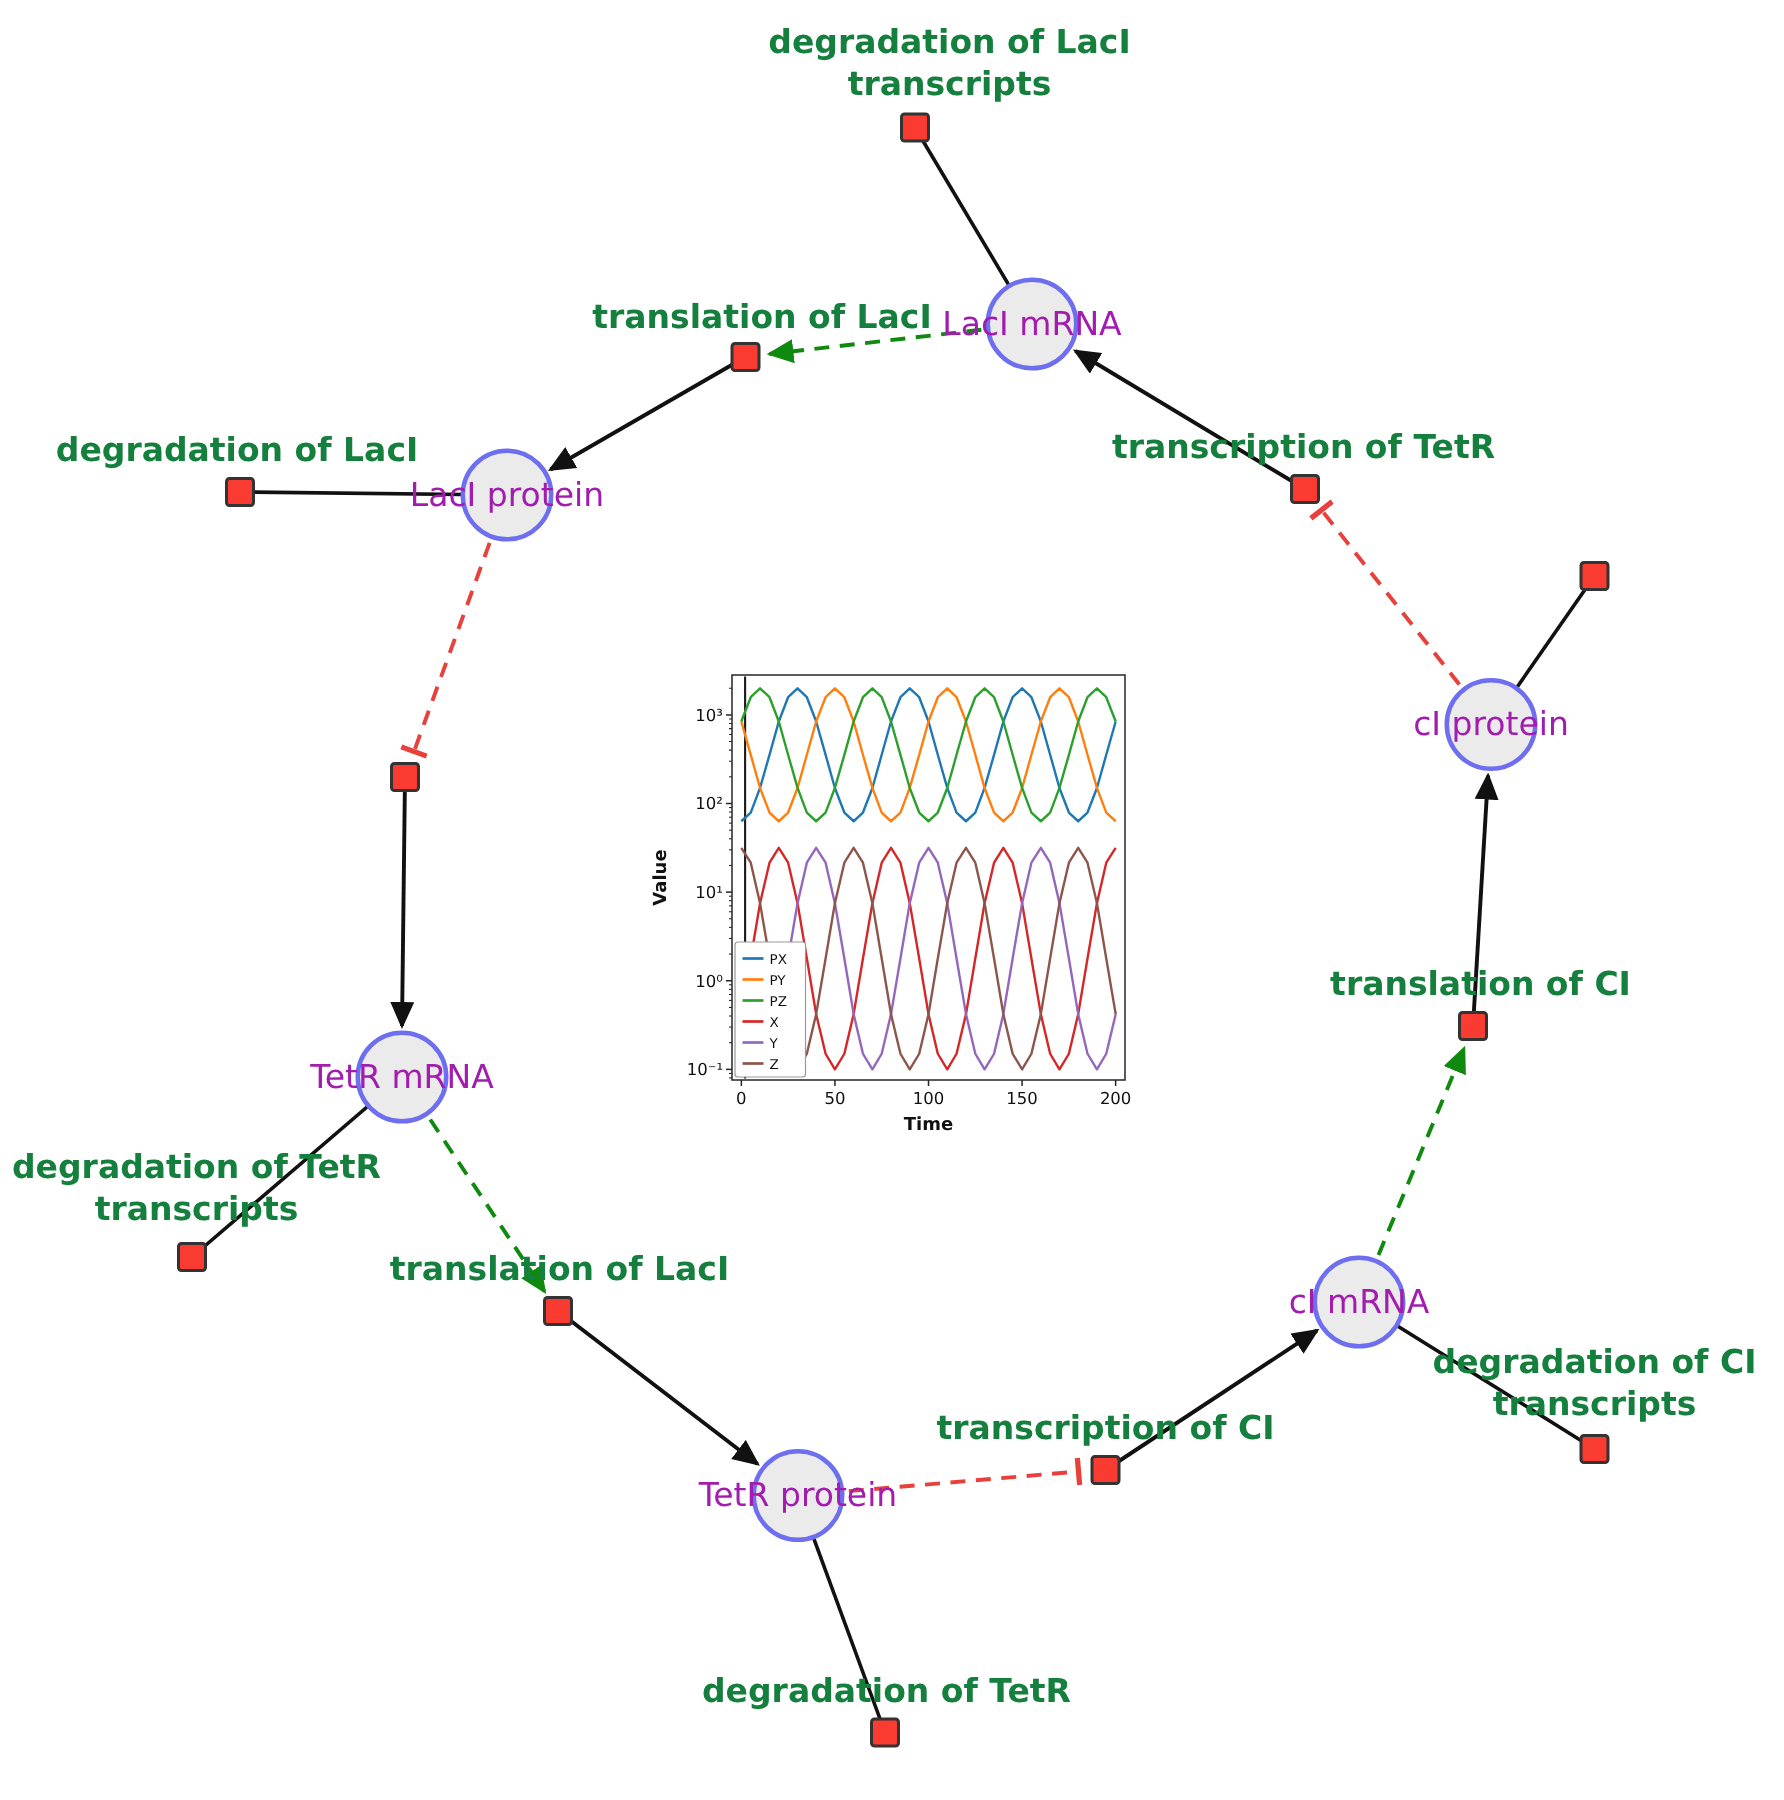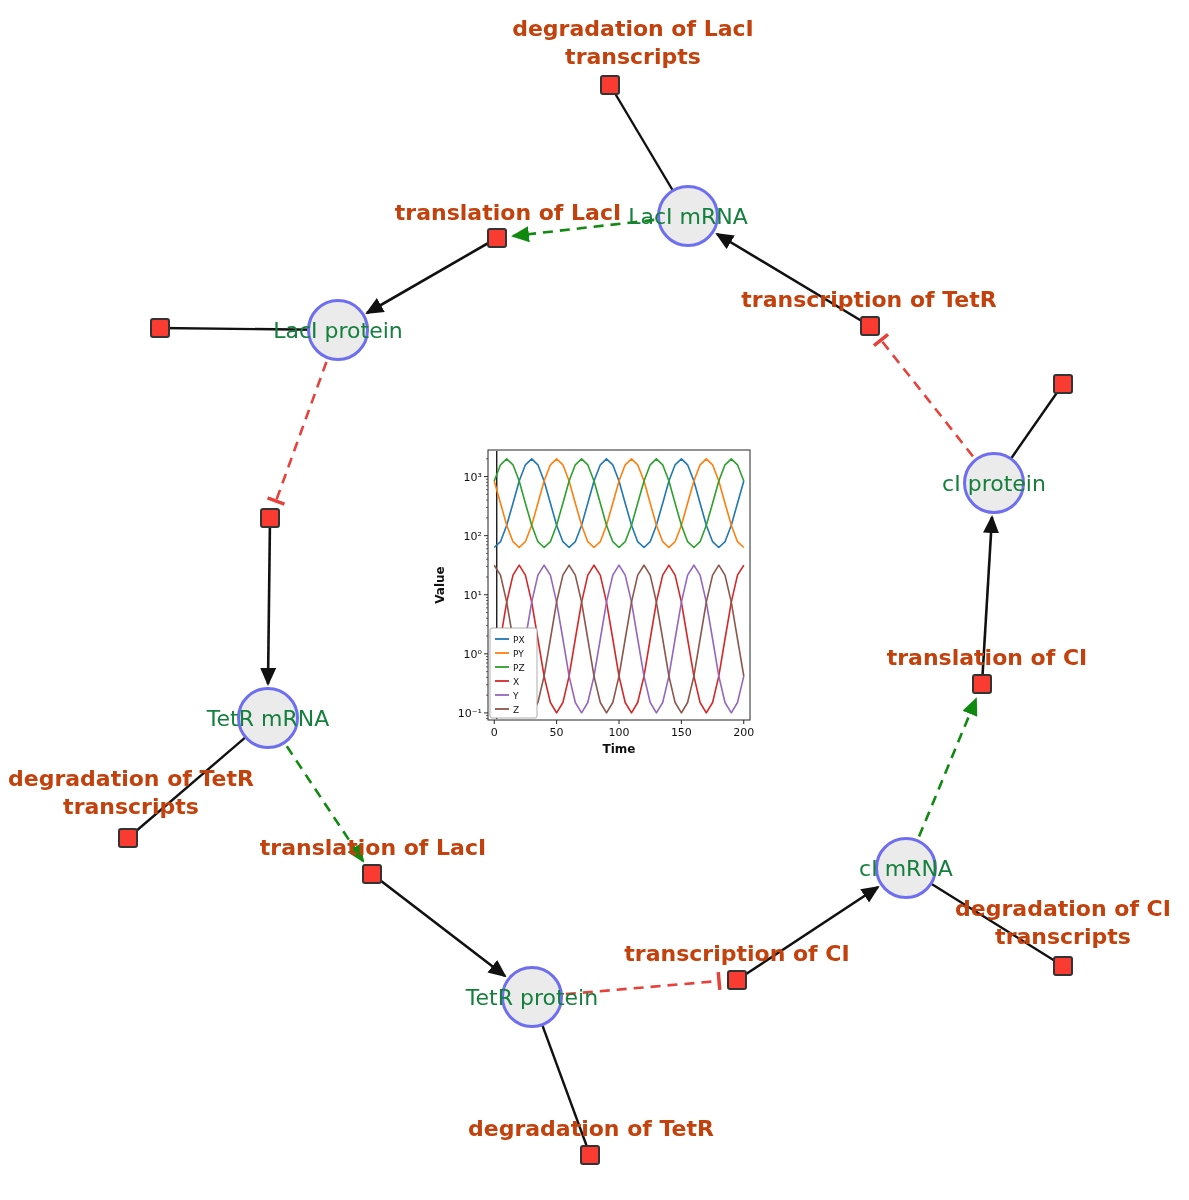--- a/index.html
+++ b/index.html
@@ -2,25 +2,25 @@
 <html><head>
 <meta charset="utf-8">
 <style>
   html,body{margin:0;padding:0;background:#fff;}
   #stage{position:relative;width:1189px;height:1200px;background:#ffffff;overflow:hidden;
          font-family:"DejaVu Sans","Liberation Sans",sans-serif;}
   #edges{position:absolute;left:0;top:0;z-index:1;}
   .species{position:absolute;width:56px;height:56px;border-radius:50%;
            background:#ebebeb;border:3px solid #6e6ef0;z-index:2;
            transform:translate(-50%,-50%);display:flex;align-items:center;justify-content:center;}
-  .species .lbl{white-space:nowrap;font-size:22px;font-weight:400;color:#15803d;}
+  .species .lbl{white-space:nowrap;font-size:22px;font-weight:400;color:#a21caf;}
   .reaction{position:absolute;width:16px;height:16px;background:#f93b31;border:2.5px solid #333333;
             border-radius:3px;z-index:3;transform:translate(-50%,-50%);}
   .rlabel{position:absolute;z-index:4;transform:translate(-50%,-100%);text-align:center;
-          font-weight:700;font-size:22px;line-height:1.25;color:#c2410c;white-space:nowrap;}
+          font-weight:700;font-size:22px;line-height:1.25;color:#15803d;white-space:nowrap;}
   .rlabel.wrap{white-space:normal;}
   #inset-chart{position:absolute;left:430px;top:438px;z-index:5;
                font-family:"DejaVu Sans","Liberation Sans",sans-serif;}
 </style>
 </head>
 <body>
 
 <div id="stage">
 
   <svg id="edges" width="1189" height="1200" viewBox="0 0 1189 1200">
@@ -86,20 +86,21 @@
   <div class="reaction" style="left:270px;top:518px;"></div>
   <div class="reaction" style="left:128px;top:838px;"></div>
   <div class="reaction" style="left:372px;top:874px;"></div>
   <div class="reaction" style="left:982px;top:684px;"></div>
   <div class="reaction" style="left:737px;top:980px;"></div>
   <div class="reaction" style="left:1063px;top:966px;"></div>
   <div class="reaction" style="left:590px;top:1155px;"></div>
 
   <div class="rlabel wrap" style="left:633px;top:70px;width:300px;">degradation of LacI transcripts</div>
   <div class="rlabel" style="left:508px;top:226px;text-align:center;">translation of LacI</div>
+  <div class="rlabel" style="left:158px;top:315px;">degradation of LacI</div>
   <div class="rlabel" style="left:869px;top:313px;">transcription of TetR</div>
   <div class="rlabel wrap" style="left:131px;top:820px;width:300px;">degradation of TetR transcripts</div>
   <div class="rlabel" style="left:373px;top:861px;">translation of LacI</div>
   <div class="rlabel" style="left:987px;top:671px;">translation of CI</div>
   <div class="rlabel" style="left:737px;top:967px;">transcription of CI</div>
   <div class="rlabel wrap" style="left:1063px;top:950px;width:260px;">degradation of CI transcripts</div>
   <div class="rlabel" style="left:591px;top:1142px;">degradation of TetR</div>
 
   <svg id="inset-chart" width="345" height="330" viewBox="0 0 345 330">
       <rect x="58" y="12" width="262" height="270" fill="#ffffff" stroke="#262626" stroke-width="1"></rect>

